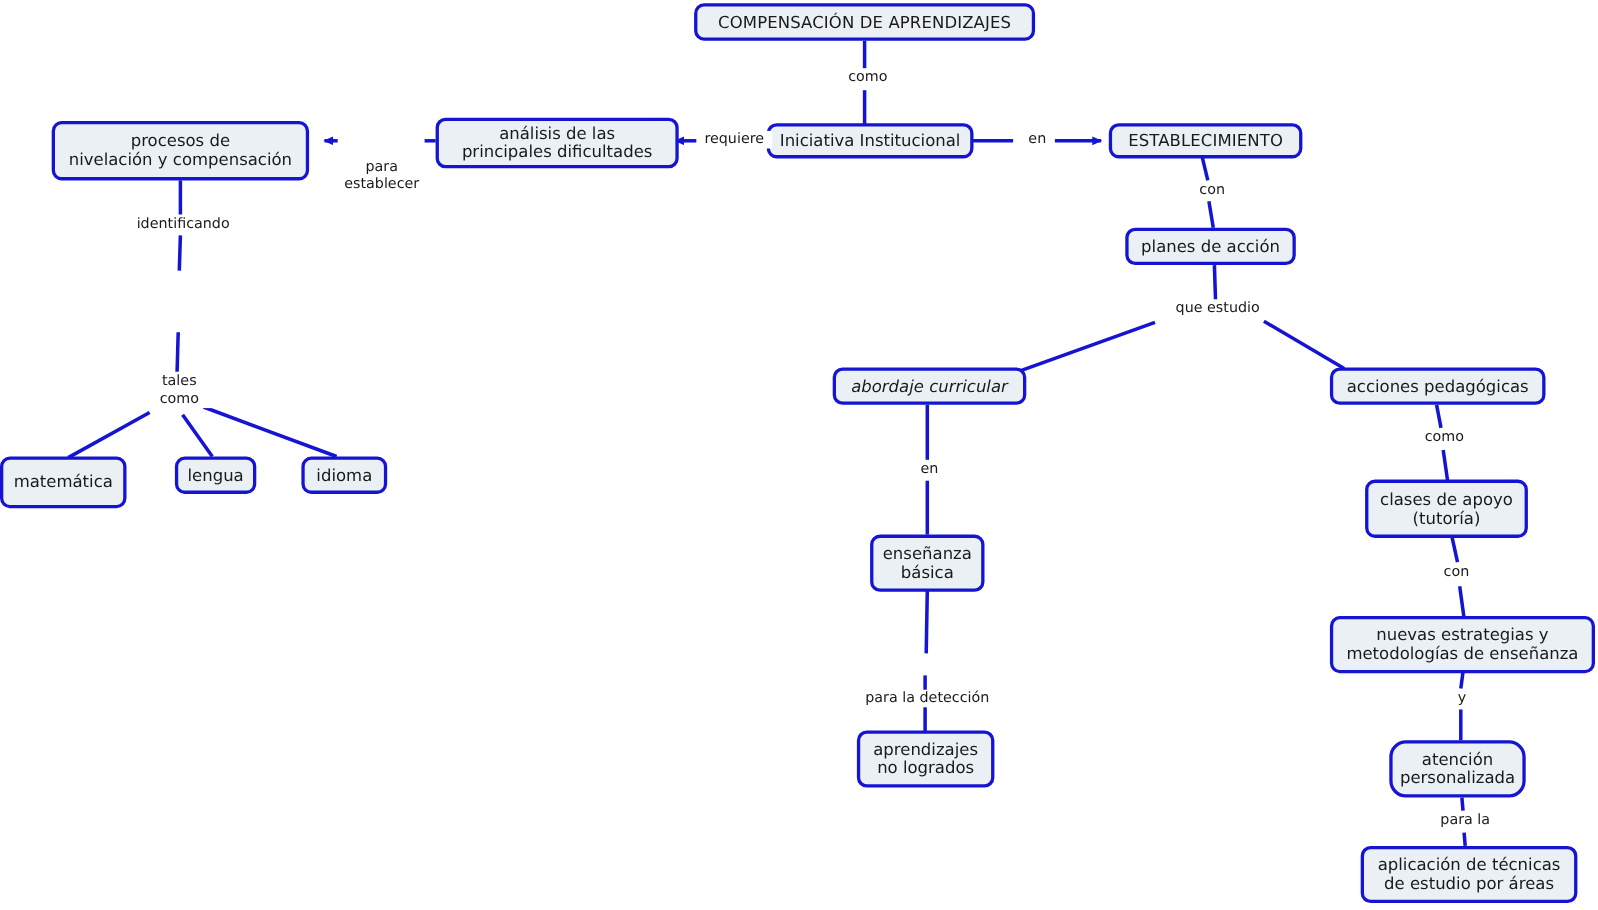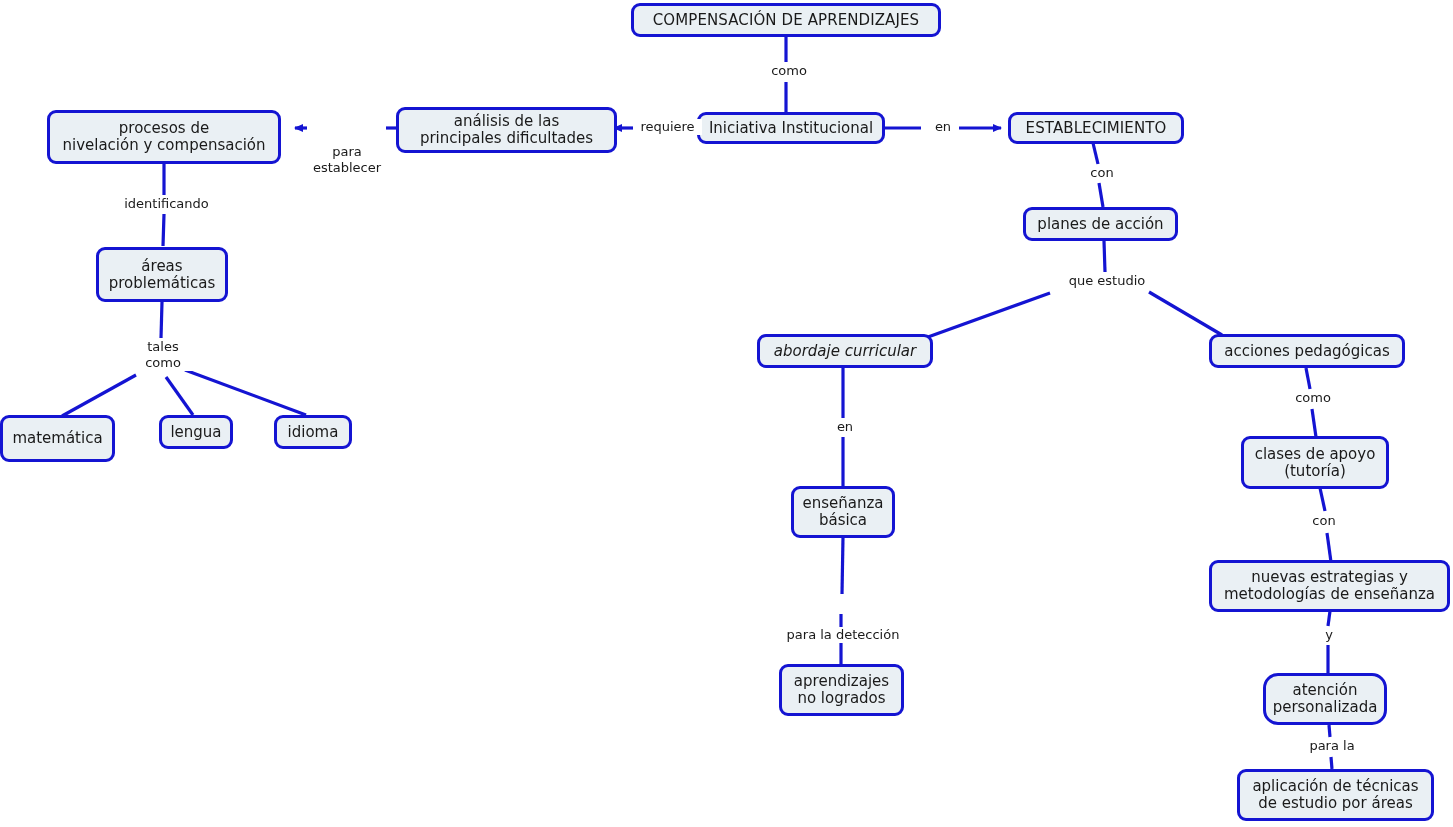--- a/index.html
+++ b/index.html
@@ -125,22 +125,20 @@
   <div class="node caps" style="left:631px; top:3px; width:310px; height:34px;">COMPENSACIÓN DE APRENDIZAJES</div>
 
   <div class="node" style="left:697px; top:112px; width:188px; height:32px;">Iniciativa Institucional</div>
 
   <div class="node" style="left:396px; top:107px; width:221px; height:46px;">análisis de las
 principales dificultades</div>
 
   <div class="node" style="left:47px; top:110px; width:234px; height:54px;">procesos de
 nivelación y compensación</div>
 
-  <div class="node" style="left:96px; top:247px; width:132px; height:55px;">áreas
-problemáticas</div>
 
   <div class="node" style="left:0px; top:415px; width:115px; height:47px;">matemática</div>
 
   <div class="node" style="left:159px; top:415px; width:74px; height:34px;">lengua</div>
 
   <div class="node" style="left:274px; top:415px; width:78px; height:34px;">idioma</div>
 
   <div class="node caps" style="left:1008px; top:112px; width:176px; height:32px;">ESTABLECIMIENTO</div>
 
   <div class="node" style="left:1023px; top:207px; width:155px; height:34px;">planes de acción</div>

